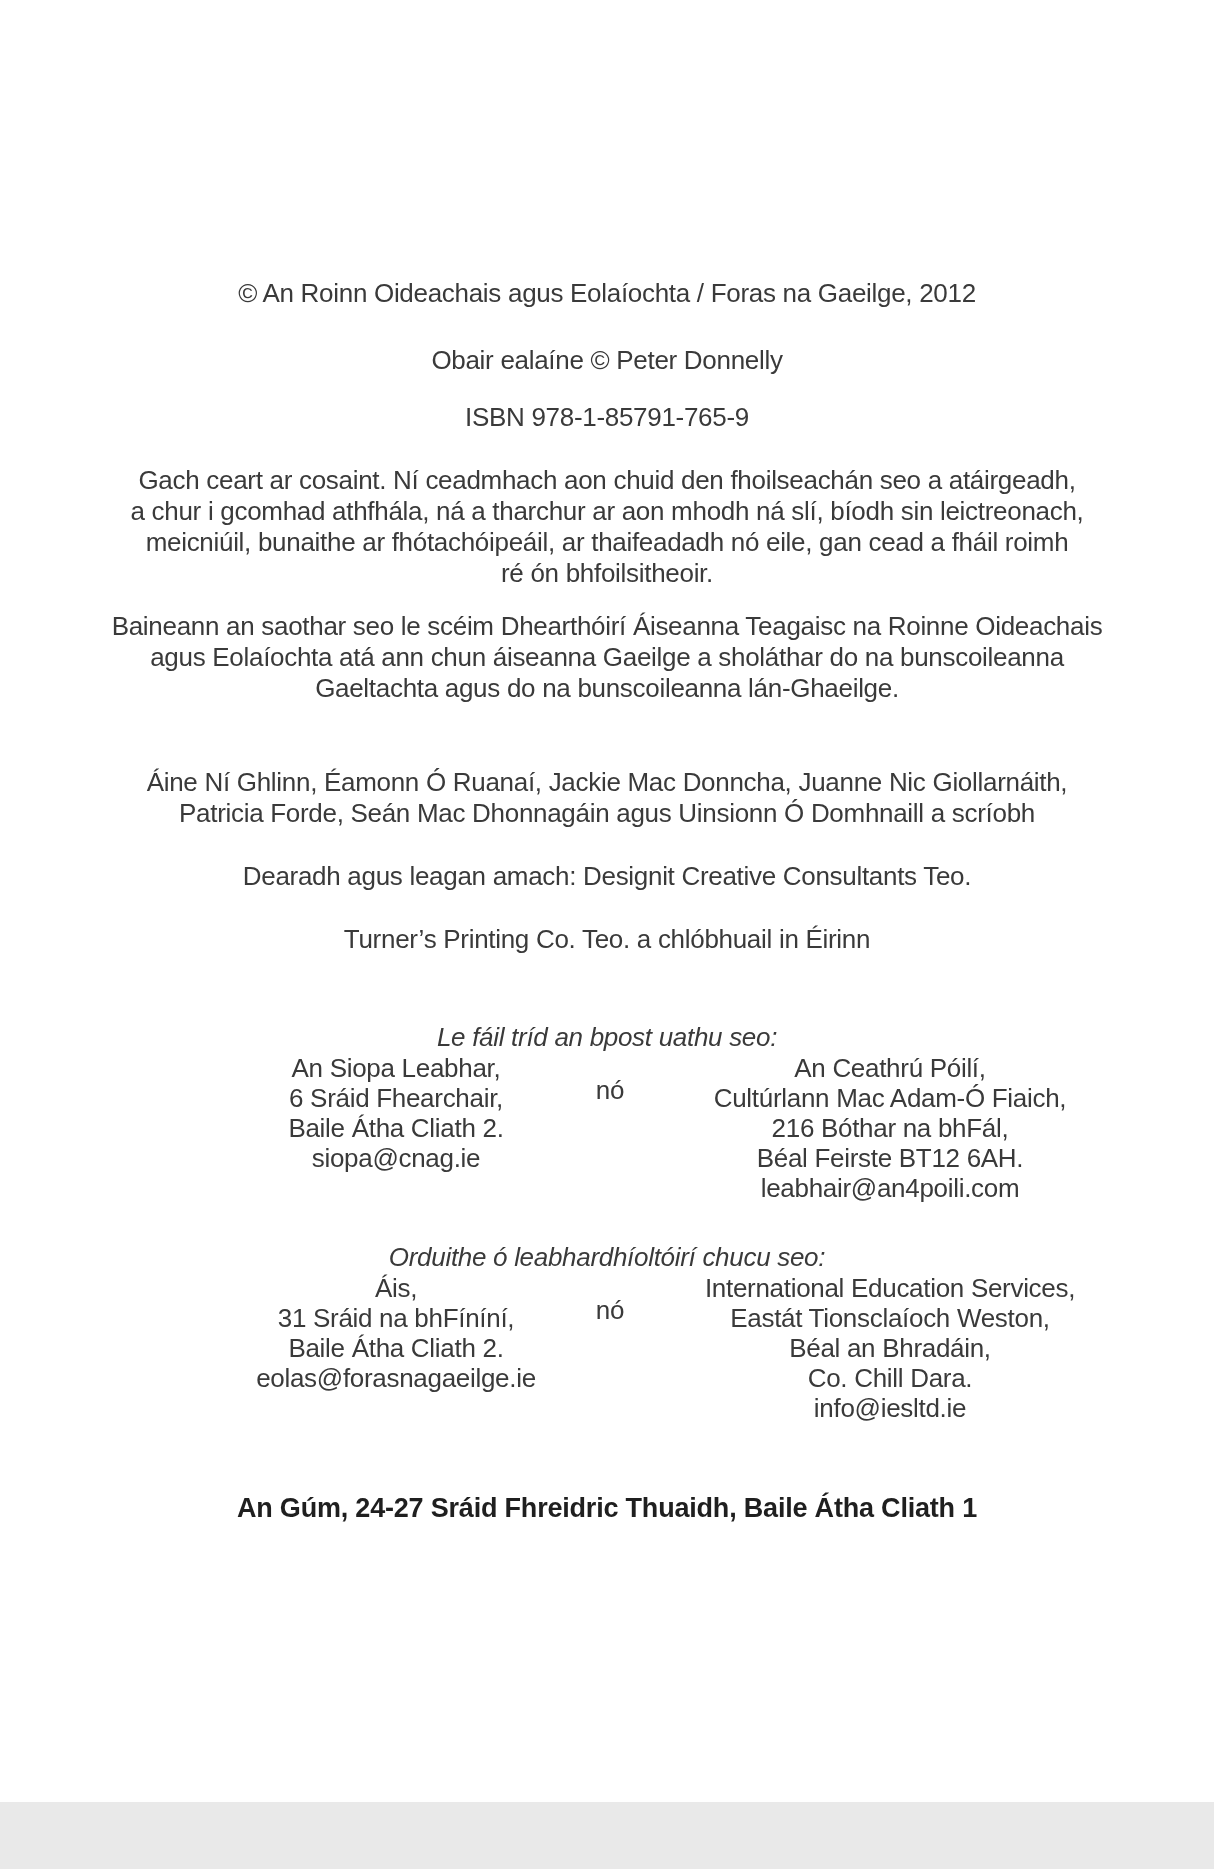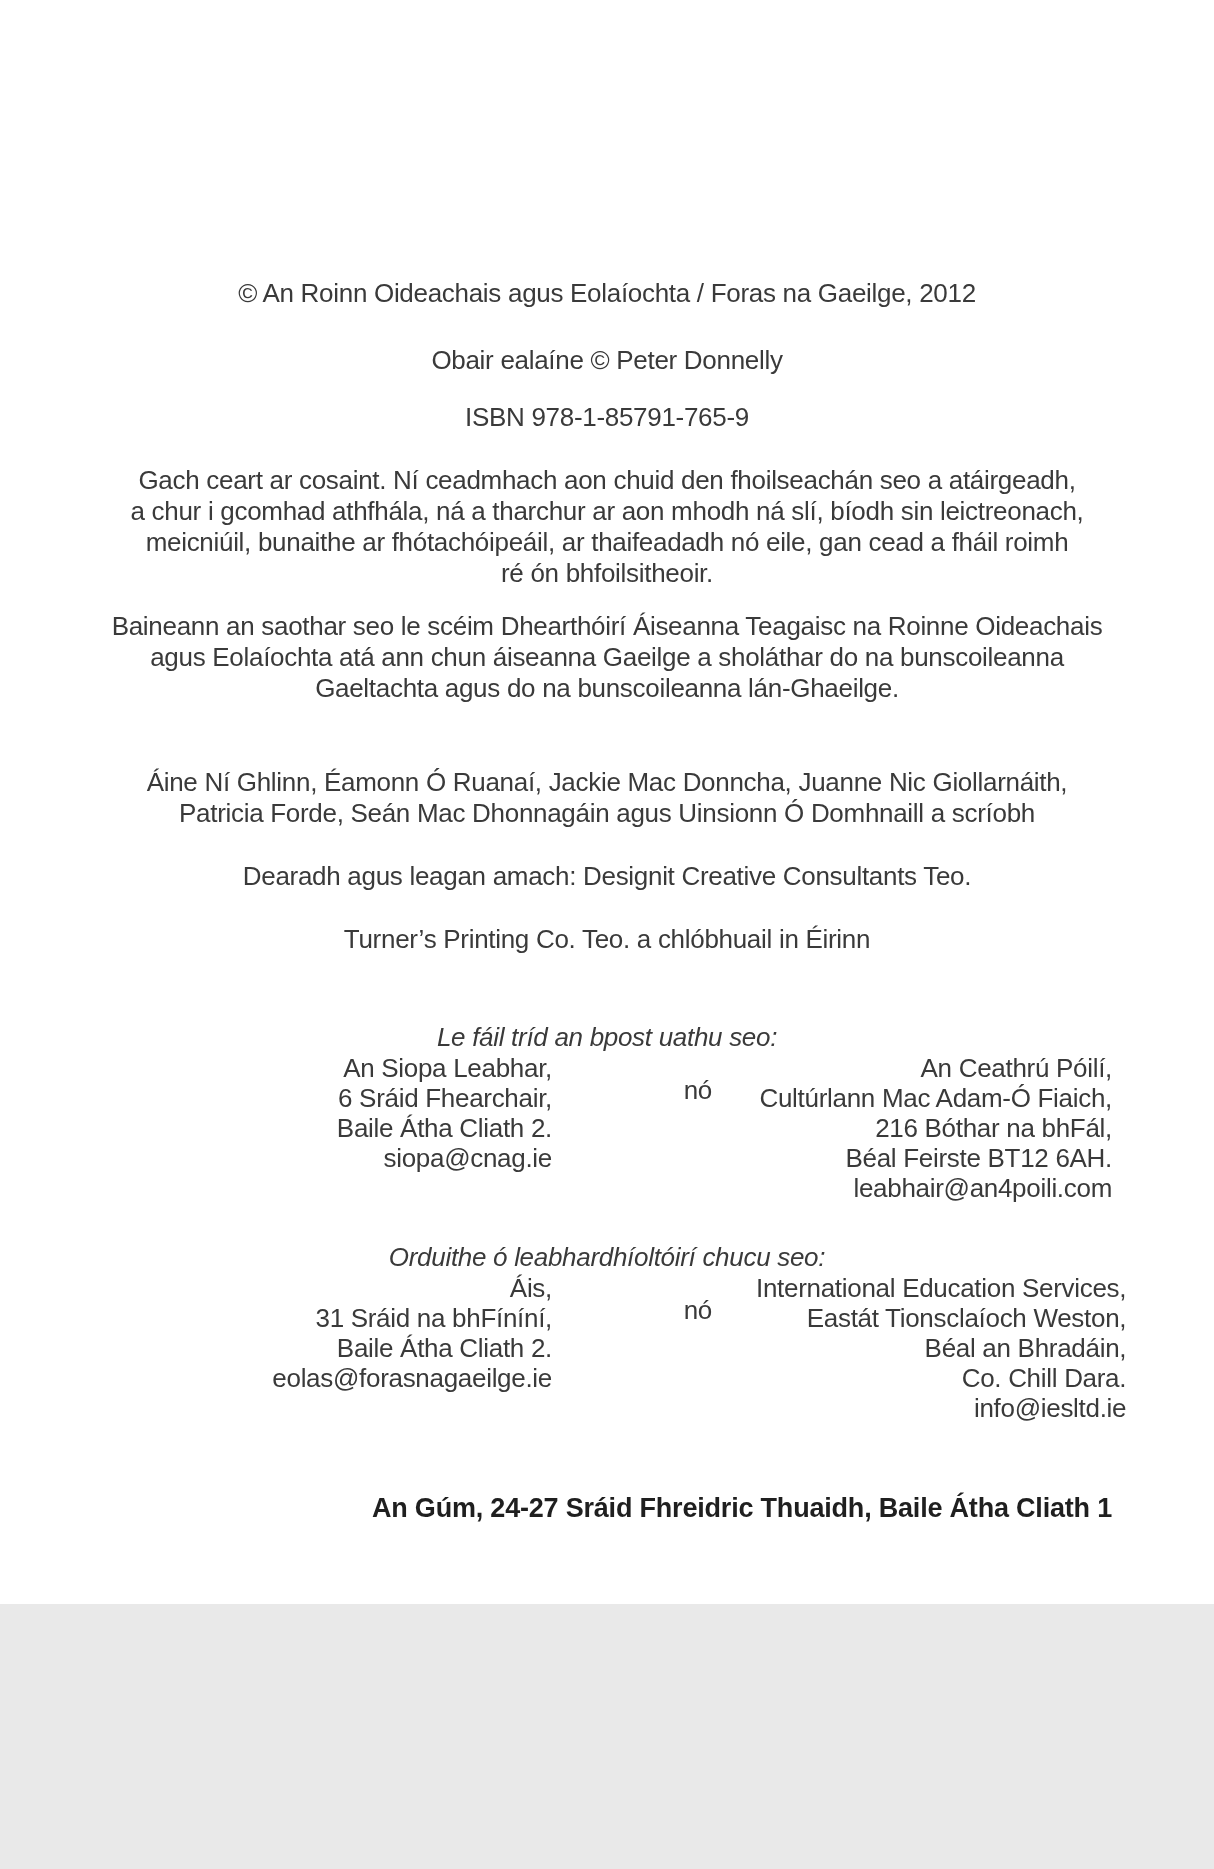--- a/index.html
+++ b/index.html
@@ -4,21 +4,21 @@
 <style>
   :root{
     --text-color:#3a3a3a;
     --strong-color:#1f1f1f;
     --page-bg:#ffffff;
   }
   html,body{margin:0;padding:0;background:#e9e9e9;}
   .page{
     position:relative;
     width:1214px;
-    height:1604px;
+    height:1802px;
     margin:0 auto;
     background:var(--page-bg);
     font-family:"Liberation Sans", sans-serif;
     color:var(--text-color);
     overflow:hidden;
   }
   .content{
     width:1010px;
     margin:0 auto;
     padding-top:278px;
@@ -34,34 +34,32 @@
   .m36{margin-top:36px}
   .m39{margin-top:39px}
   .m63{margin-top:63px}
   .m67{margin-top:67px}
   .m70{margin-top:70px}
   .addr-heading{font-style:italic;}
   .addr-grid{
     display:grid;
     grid-template-columns:312px 116px auto;
     padding-left:138px;
-    text-align:right;
+    text-align:center;
     line-height:30px;
-    gap:44px;
   }
   .addr-grid .addr-col div{white-space:nowrap;}
   .addr-or{margin-top:22px;}
   .email{}
   .publisher{
     font-weight:bold;
     color:var(--strong-color);
     font-size:27px;
     letter-spacing:-0.2px;
     white-space:nowrap;
-    text-align:right;
   }
 </style>
 </head>
 <body>
 
 <div class="page">
   <div class="content">
 
     <div class="line">© An Roinn Oideachais agus Eolaíochta / Foras na Gaeilge, 2012</div>
 

